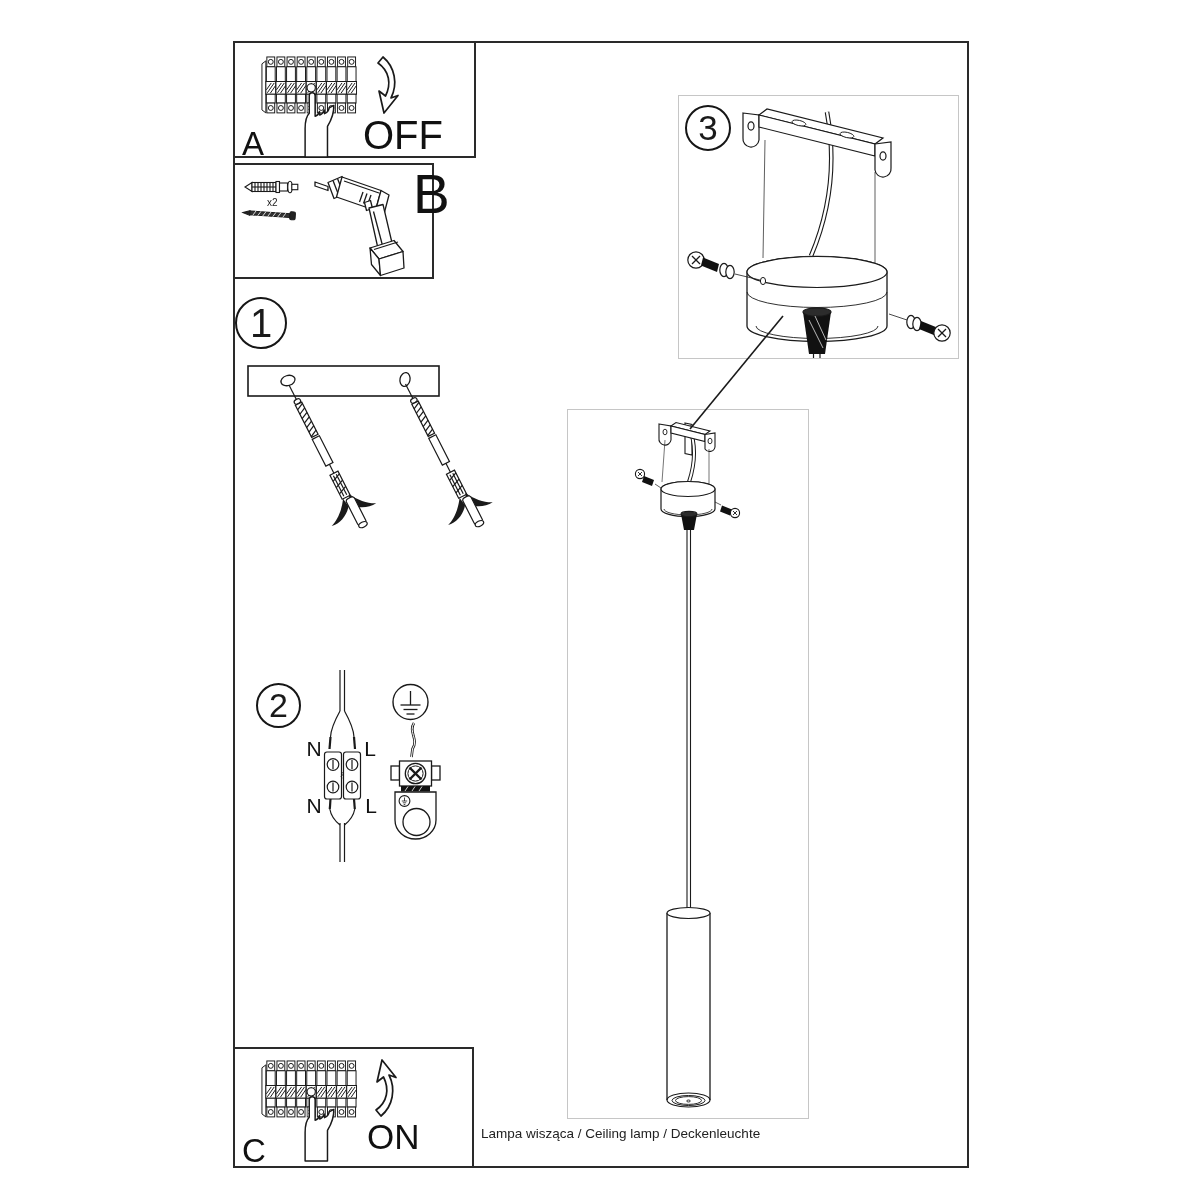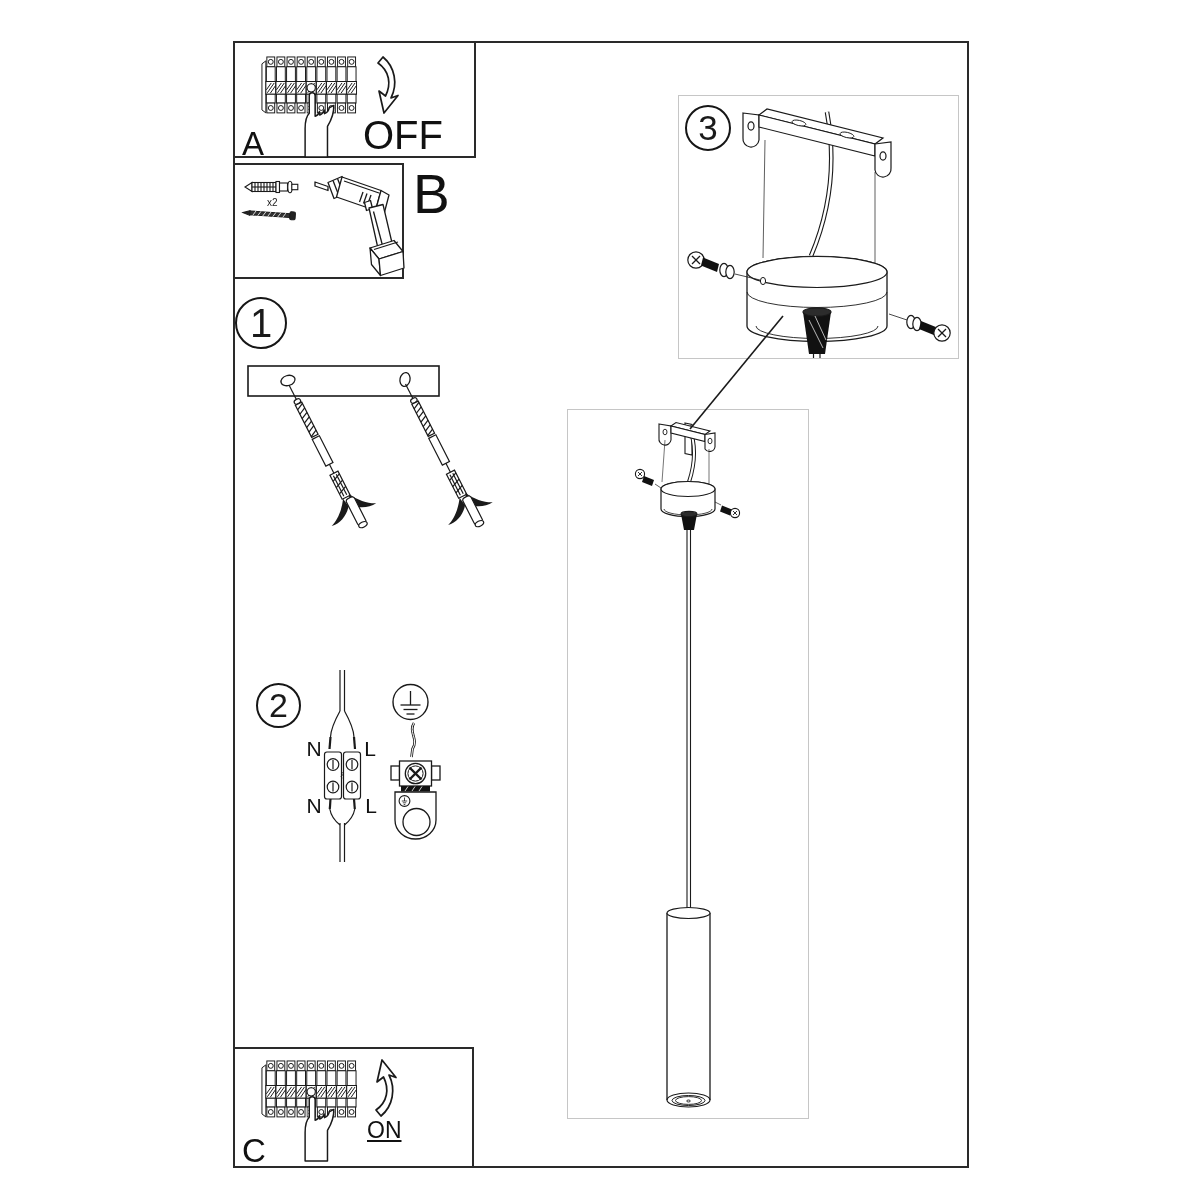--- a/index.html
+++ b/index.html
@@ -87,21 +87,21 @@
     <svg class="abs" style="left:24px;top:12px" width="104" height="104" viewBox="0 0 104 106">
         <use href="#breaker-hand"></use>
       </svg>
     <svg class="abs" style="left:136px;top:11px" width="36" height="62" viewBox="0 0 36 62">
       <use href="#curve-arrow" fill="#fff" stroke="#1a1a1a" stroke-width="1.7" stroke-linejoin="round"></use>
     </svg>
     <div class="biglabel" style="left:128px;top:72px;font-size:40px;">OFF</div>
     <div class="biglabel" style="left:7px;top:84px;font-size:33px;">A</div>
   </div>
 
-  <div class="frame" style="left:233px;top:163px;width:171px;height:116px;">
+  <div class="frame" style="left:233px;top:163px;width:201px;height:116px;">
     <svg class="abs" style="left:8px;top:10px" width="58" height="24" viewBox="0 0 58 24">
       <g stroke="#1a1a1a" fill="#fff" stroke-width="1.1">
         <polygon points="2,12 9,7.5 9,16.5"></polygon>
         <rect x="9" y="7.5" width="24" height="9"></rect>
         <line x1="12" y1="7.5" x2="12" y2="16.5"></line>
           <line x1="15" y1="7.5" x2="15" y2="16.5"></line>
         <line x1="18" y1="7.5" x2="18" y2="16.5"></line>
           <line x1="21" y1="7.5" x2="21" y2="16.5"></line>
         <line x1="24" y1="7.5" x2="24" y2="16.5"></line>
           <line x1="27" y1="7.5" x2="27" y2="16.5"></line>
@@ -321,20 +321,21 @@
     <line x1="783" y1="316" x2="690" y2="429" stroke="#1a1a1a" stroke-width="1.6"></line>
   </svg>
 
   <div class="frame" style="left:233px;top:1047px;width:241px;height:121px;">
     <svg class="abs" style="left:24px;top:10px" width="104" height="104" viewBox="0 0 104 106">
         <use href="#breaker-hand"></use>
       </svg>
     <svg class="abs" style="left:134px;top:8px" width="36" height="62" viewBox="0 0 36 62">
       <use href="#curve-arrow" transform="translate(0,62) scale(1,-1)" fill="#fff" stroke="#1a1a1a" stroke-width="1.7" stroke-linejoin="round"></use>
     </svg>
-    <div class="biglabel" style="left:132px;top:70px;font-size:23px;text-decoration:underline;">ON</div>
+    <div class="biglabel" style="left:132px;top:70px;font-size:35px;">ON</div>
     <div class="biglabel" style="left:7px;top:85px;font-size:33px;">C</div>
   </div>
 
   <div class="footer" style="left:481px;top:1124px;">
+    <div>Lampa wisząca / Ceiling lamp / Deckenleuchte</div>
   </div>
 
 </div>
 
 </body></html>

